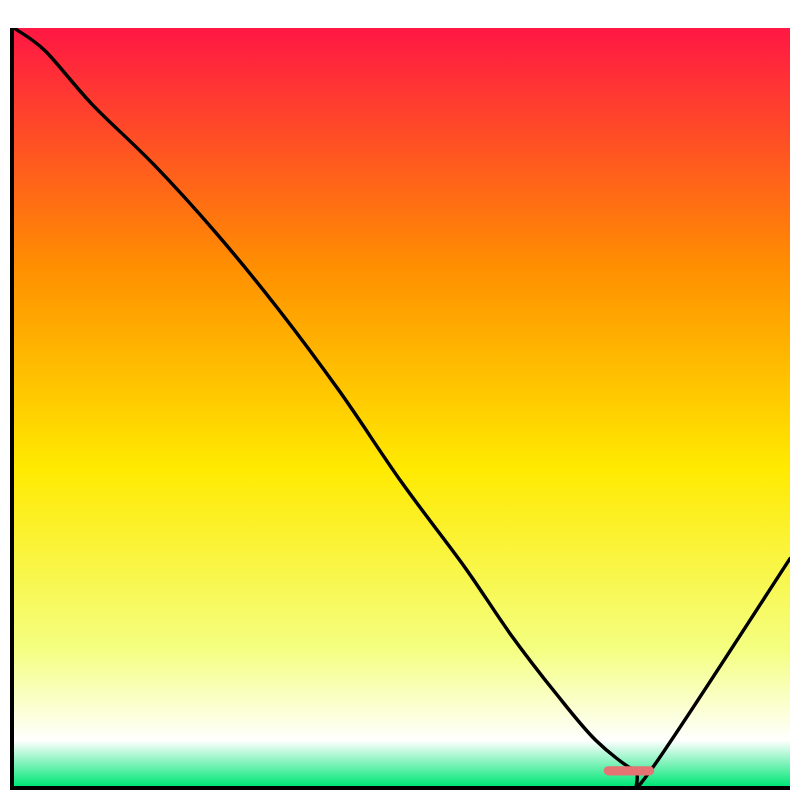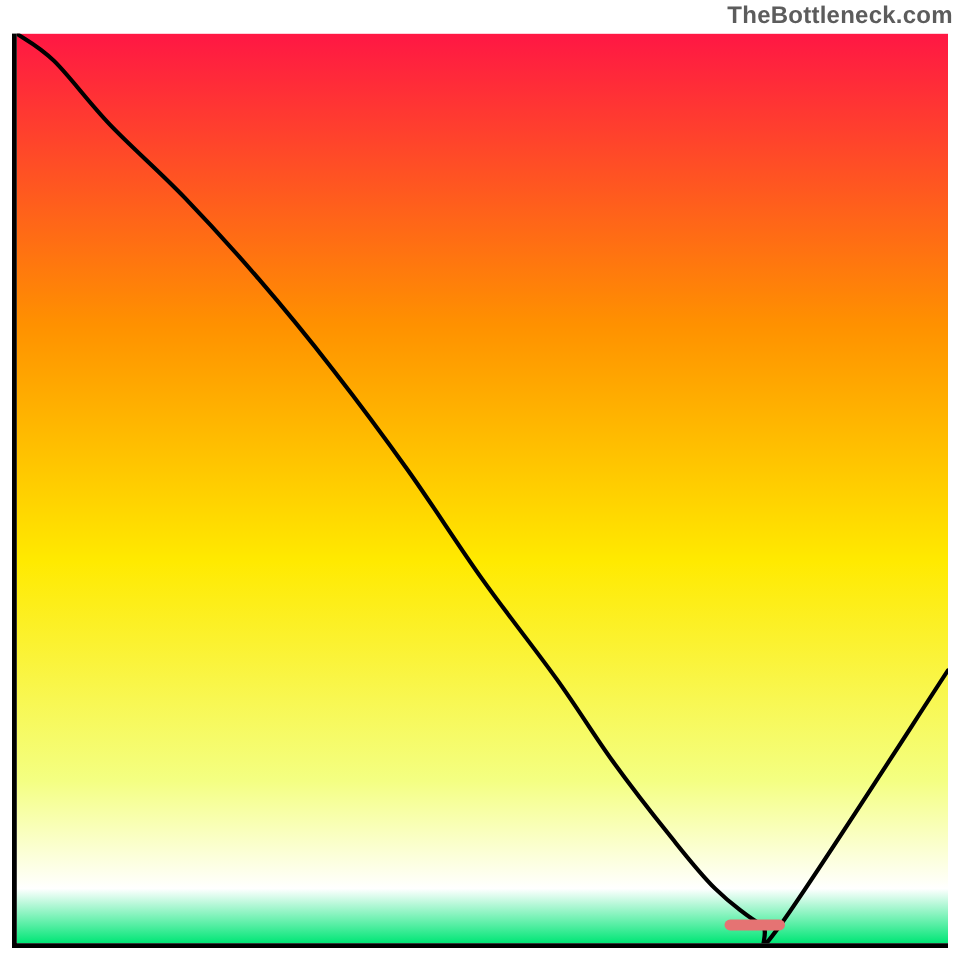--- a/index.html
+++ b/index.html
@@ -41,21 +41,20 @@
     left: 14px;
     top: 28px;
     width: 776px;
     height: 758px;
   }
 </style>
 </head>
 <body>
 
 <div class="outer">
-  <div class="watermark">TheBottleneck.com</div>
   <div class="plot-border"></div>
   <svg class="chart" viewBox="0 0 100 100" preserveAspectRatio="none">
     <defs>
       <linearGradient id="bg-grad" x1="0" y1="0" x2="0" y2="1">
         <stop id="g0" offset="0%" stop-color="#ff1744"></stop>
         <stop id="g1" offset="32%" stop-color="#ff9100"></stop>
         <stop id="g2" offset="58%" stop-color="#ffea00"></stop>
         <stop id="g3" offset="82%" stop-color="#f4ff81"></stop>
         <stop id="g4" offset="94%" stop-color="#ffffff"></stop>
         <stop id="g5" offset="100%" stop-color="#00e676"></stop>

